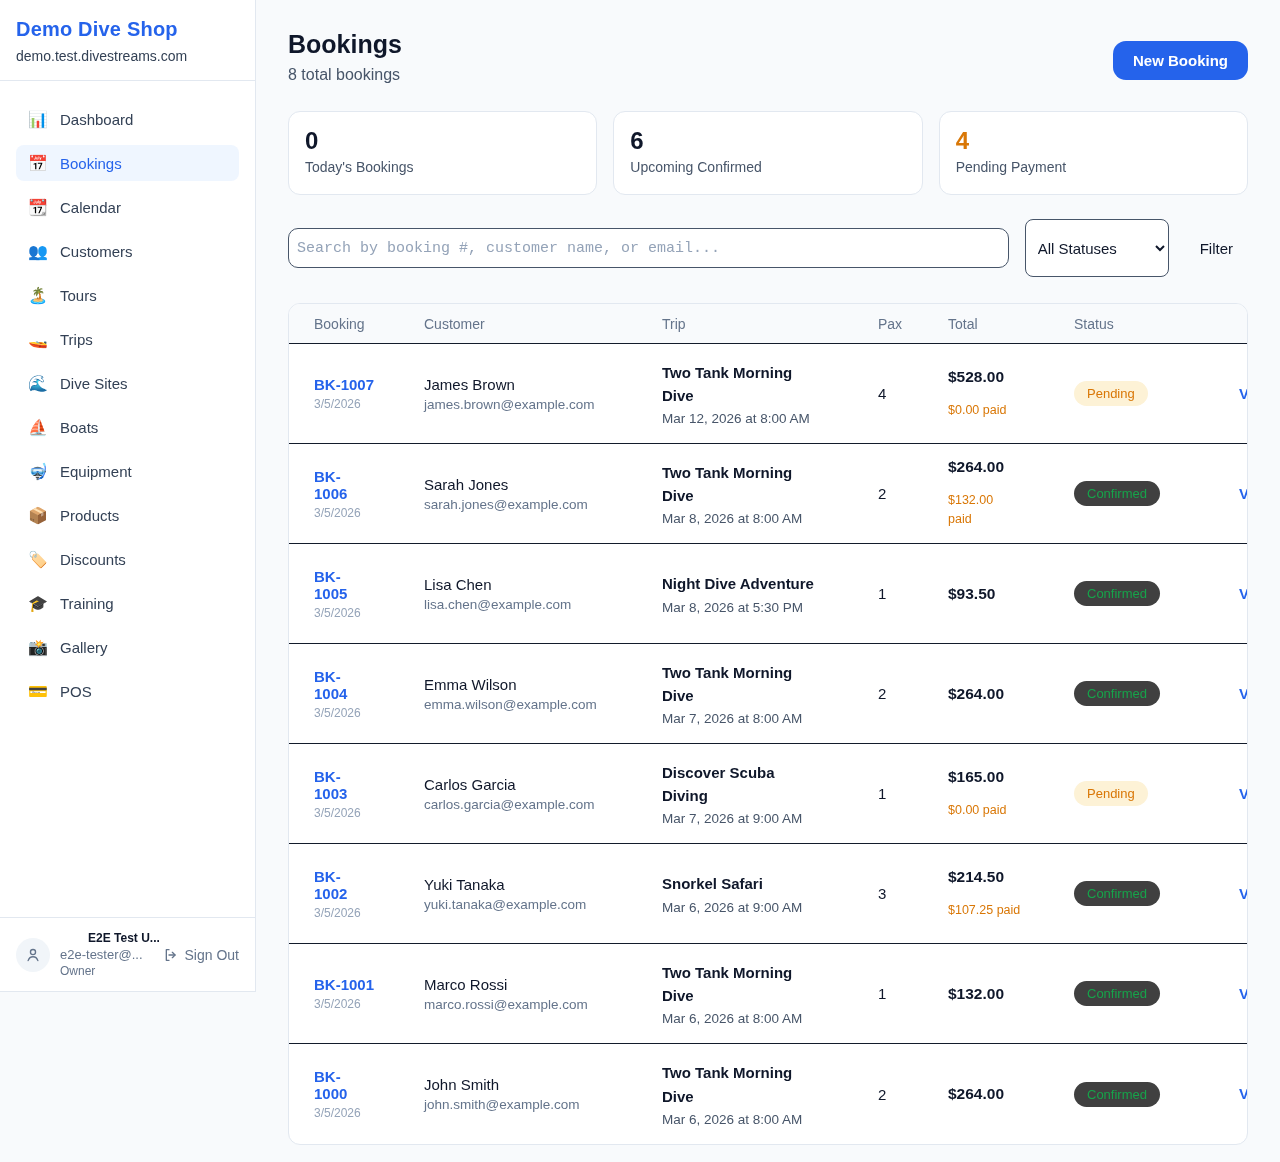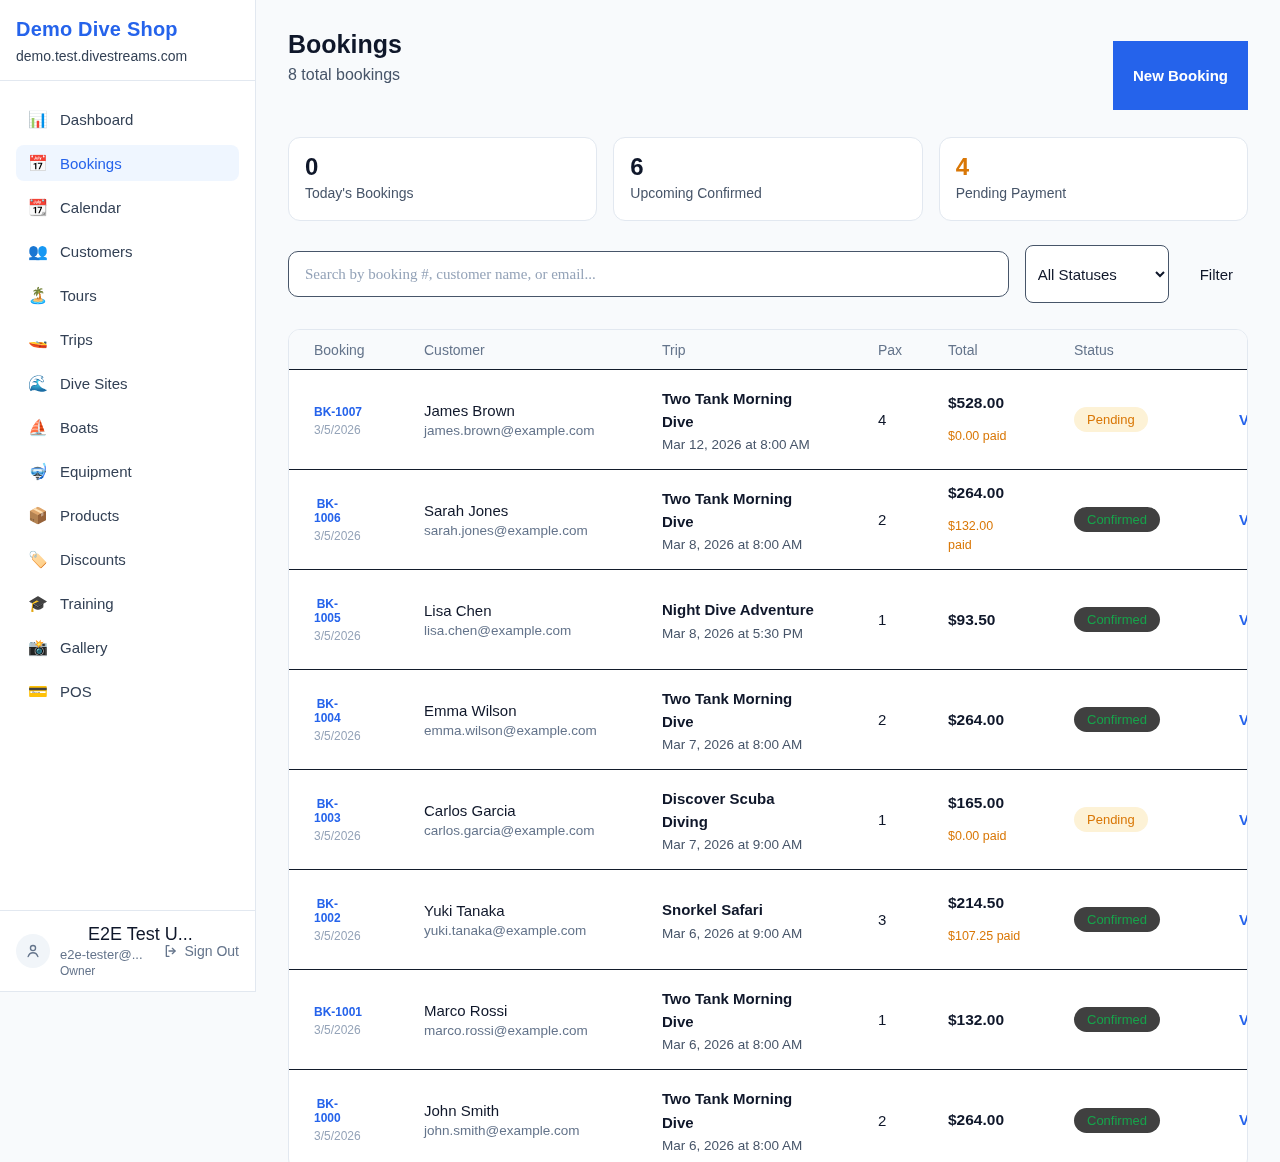--- a/index.html
+++ b/index.html
@@ -35,49 +35,49 @@
   .user-box {
     border-top: 1px solid #e2e8f0;
     padding: 13px 16px; display: flex; align-items: center; gap: 10px;
   }
   .avatar {
     width: 34px; height: 34px; border-radius: 50%;
     background: #f1f5f9; flex: 0 0 auto;
     display: flex; align-items: center; justify-content: center;
   }
   .user-info { flex: 1 1 auto; min-width: 0; }
-  .user-name { font-size: 18px; font-weight: 400; color: #0f172a; white-space: nowrap; padding-left: 28px; }
+  .user-name { font-size: 12px; font-weight: 700; color: #0f172a; white-space: nowrap; padding-left: 28px; }
   .user-email { font-size: 13px; color: #64748b; margin-top: 2px; white-space: nowrap; }
   .user-role { font-size: 12px; color: #64748b; margin-top: 2px; }
   .signout { display: flex; align-items: center; gap: 6px; color: #64748b; font-size: 14px; cursor: pointer; flex: 0 0 auto; }
 
   
   .main { position: absolute; left: 256px; top: 0; width: 1024px; height: 1162px; padding: 30px 32px; }
   .page-header { display: flex; justify-content: space-between; align-items: flex-start; }
   .page-title { font-size: 25px; font-weight: 700; color: #0f172a; }
   .page-subtitle { margin-top: 7px; font-size: 16px; color: #475569; }
   .btn-primary {
-    background: #2563eb; color: #fff; border: none; border-radius: 0;
+    background: #2563eb; color: #fff; border: none; border-radius: 13px;
     font-family: inherit; font-size: 15px; font-weight: 600;
-    padding: 26px 20px; cursor: pointer; margin-top: 11px;
+    padding: 11px 20px; cursor: pointer; margin-top: 11px;
   }
 
   .stats { display: flex; gap: 16px; margin-top: 27px; }
   .stat-card {
     flex: 1 1 0; background: #fff; border: 1px solid #e2e8f0; border-radius: 12px;
     padding: 15px 16px; height: 84px;
   }
   .stat-value { font-size: 24px; font-weight: 700; color: #0f172a; }
   .stat-value.accent { color: #d97706; }
   .stat-label { margin-top: 4px; font-size: 14px; color: #475569; }
 
   .filter-bar { display: flex; align-items: center; margin-top: 24px; }
   .search-input {
-    flex: 1 1 auto; height: 46px; border: 1px solid #475569; border-radius: 10px;
-    background: #fff; padding: 0 16px; font-family: Liberation Serif, serif; font-size: 15px; color: #0f172a;
+    flex: 1 1 auto; height: 40px; border: 1px solid #475569; border-radius: 10px;
+    background: #fff; padding: 0 8px; font-family: Liberation Mono, monospace; font-size: 15px; color: #0f172a;
   }
   .search-input::placeholder { color: #94a3b8; }
   .status-select {
     margin-left: 16px; height: 58px; width: 144px;
     border: 1px solid #475569; border-radius: 8px; background: #fff;
     font-family: inherit; font-size: 15px; color: #0f172a; padding: 0 8px; cursor: pointer;
   }
   .filter-btn {
     margin-left: 16px; background: none; border: none; font-family: inherit;
     font-size: 15px; color: #0f172a; cursor: pointer; padding: 8px 15px;
@@ -94,21 +94,21 @@
     padding-left: 25px;
   }
   .thead {
     height: 40px; align-items: center; background: #f8fafc;
     border-bottom: 1px solid #131c2b;
     font-size: 14px; font-weight: 500; color: #64748b;
   }
   .trow { min-height: 100px; align-items: center; border-bottom: 1px solid #131c2b; padding-top: 14px; padding-bottom: 14px; }
   .trow:last-child { border-bottom: none; }
   .cell { padding-right: 14px; }
-  .booking-no { font-size: 12px; font-weight: 600; color: #2563eb; text-decoration: none; white-space: pre-line; display: inline-block; cursor: pointer; text-align: center; }
+  .booking-no { font-size: 15px; font-weight: 600; color: #2563eb; text-decoration: none; white-space: pre-line; display: inline-block; cursor: pointer; }
   .booking-date { font-size: 12px; color: #94a3b8; margin-top: 3px; }
   .customer-name { font-size: 15px; font-weight: 500; color: #0f172a; }
   .customer-email { font-size: 13.5px; color: #64748b; margin-top: 4px; }
   .trip-name { font-size: 15px; font-weight: 600; color: #0f172a; white-space: pre-line; line-height: 1.55; }
   .trip-time { font-size: 13.5px; color: #475569; margin-top: 4px; }
   .pax-cell { font-size: 15px; color: #0f172a; }
   .total-amount { font-size: 15.5px; font-weight: 700; color: #0f172a; }
   .paid-amount { font-size: 12.5px; color: #d97706; margin-top: 15px; white-space: pre-line; line-height: 1.5; }
   .badge {
     display: inline-block; font-size: 13px; padding: 5px 13px; border-radius: 999px; font-weight: 400;

